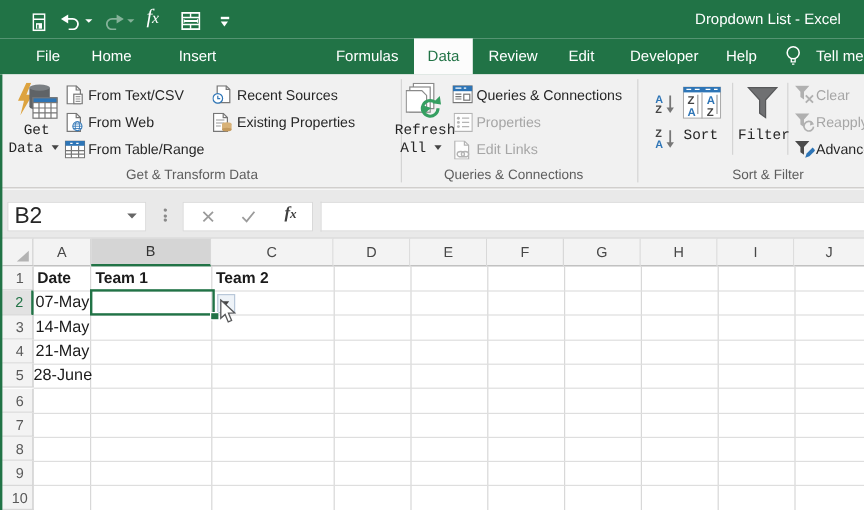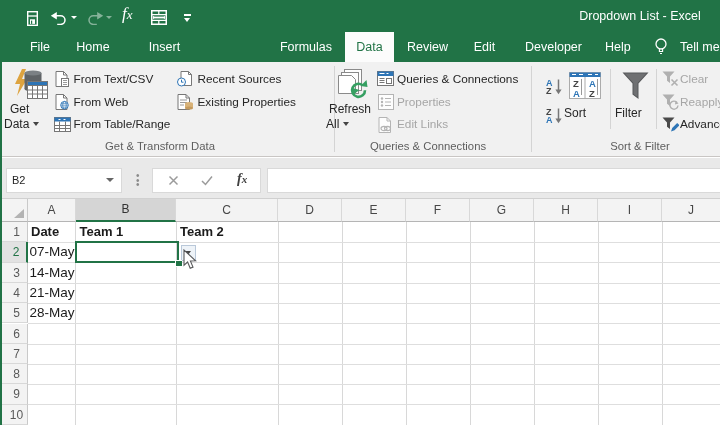--- a/index.html
+++ b/index.html
@@ -6,21 +6,21 @@
 .a{position:absolute;}
 .titlebar{left:0;top:0;width:720px;height:32px;background:#217346;}
 .tabrow{left:0;top:32px;width:720px;height:30px;background:#217346;}
 .tab{position:absolute;top:0;height:30px;line-height:30px;color:#fff;font-size:12.5px;text-align:center;white-space:nowrap;}
 .datatab{position:absolute;left:345px;top:0;width:49px;height:30px;background:#fcfcfc;color:#217346;font-size:12.5px;line-height:30px;text-align:center;}
 .ribbon{left:0;top:62px;width:720px;height:95px;background:#f1f1f1;border-bottom:1px solid #c9c6c4;}
 .glabel{position:absolute;font-size:11.3px;color:#5e5e5e;text-align:center;white-space:nowrap;}
 .ritem{position:absolute;font-size:11.8px;color:#262626;white-space:nowrap;}
 .rgray{color:#a6a6a6;}
 .sep{position:absolute;width:1px;background:#d4d4d4;}
-.bigtxt{position:absolute;font-size:12px;color:#262626;white-space:nowrap;}
+.bigtxt{position:absolute;font-size:12px;color:#262626;text-align:center;white-space:nowrap;font-family:Liberation Mono, monospace;}
 .fbar{left:0;top:158px;width:720px;height:41px;background:#e9e9e9;border-bottom:1px solid #d0d0d0;}
 .wbox{position:absolute;background:#fff;border:1px solid #d9d9d9;}
 .sheet{left:0;top:199px;width:720px;height:226px;background:#fff;}
 .colhdr{position:absolute;top:0;height:23px;background:#f3f3f3;border-right:1px solid #d8d8d8;border-bottom:1px solid #b5b5b5;color:#474747;font-size:12px;text-align:center;line-height:22px;}
 .rowhdr{position:absolute;left:2px;width:26px;background:#f3f3f3;border-right:1px solid #c9c9c9;border-bottom:1px solid #d8d8d8;color:#595959;font-size:12px;text-align:center;padding-left:4px;}
 .vline{position:absolute;width:1px;background:#d8d8d8;}
 .hline{position:absolute;height:1px;background:#dedede;}
 .cell{position:absolute;font-size:13.5px;color:#1b1b1b;white-space:nowrap;}
 </style></head><body>
 
@@ -193,21 +193,21 @@
 <svg class="a" style="left:662px;top:116.5px;" width="17" height="16" viewBox="0 0 17 16">
   <polygon points="0.5,0.5 12.5,0.5 8,5.5 8,12 5,9.8 5,5.5" fill="#4a4a4a"></polygon>
   <path d="M9,14.5 l1.2-3.5 l5-5 l2.3,2.3 l-5,5 z" fill="#2e75b6"></path>
 </svg>
 <div class="ritem" style="left:680px;top:117px;height:15px;line-height:15px;">Advanced</div>
 
 <div class="glabel" style="left:580px;top:140px;width:120px;">Sort &amp; Filter</div>
 
 <div class="a fbar">
   <div class="wbox" style="left:6px;top:10px;width:116px;height:25px;"></div>
-  <div class="a" style="left:12px;top:10px;height:25px;line-height:25px;font-size:11px;color:#262626;">B2</div>
+  <div class="a" style="left:12px;top:10px;height:25px;line-height:25px;font-size:19px;color:#262626;">B2</div>
   <div class="a" style="left:106px;top:20px;width:0;height:0;border-left:4px solid transparent;border-right:4px solid transparent;border-top:4.5px solid #666;"></div>
   <div class="a" style="left:136px;top:16px;width:3px;height:14px;color:#8a8a8a;font-size:10px;line-height:4.6px;">•<br>•<br>•</div>
   <div class="wbox" style="left:152px;top:10px;width:109px;height:25px;"></div>
   <div class="wbox" style="left:267px;top:10px;width:453px;height:25px;border-right:none;"></div>
   <svg class="a" style="left:168px;top:17px;" width="11" height="11" viewBox="0 0 11 11">
     <path d="M1.5,1.5 l8,8 M9.5,1.5 l-8,8" stroke="#9b9b9b" stroke-width="1.5" fill="none"></path>
   </svg>
   <svg class="a" style="left:201px;top:17px;" width="12" height="11" viewBox="0 0 12 11">
     <path d="M1,6 l3.5,3.5 L11,1.5" stroke="#9b9b9b" stroke-width="1.5" fill="none"></path>
   </svg>
@@ -294,21 +294,21 @@
   <div class="hline" style="left:28px;top:164.8px;width:692px;"></div>
   <div class="hline" style="left:28px;top:185.1px;width:692px;"></div>
   <div class="hline" style="left:28px;top:205.4px;width:692px;"></div>
 
   <div class="cell" style="left:31px;top:23px;height:20px;line-height:20px;font-weight:bold;font-size:13px;">Date</div>
   <div class="cell" style="left:79.5px;top:23px;height:20px;line-height:20px;font-weight:bold;font-size:13px;">Team 1</div>
   <div class="cell" style="left:180px;top:23px;height:20px;line-height:20px;font-weight:bold;font-size:13px;">Team 2</div>
   <div class="cell" style="left:28px;top:43.3px;width:46.5px;height:20.3px;line-height:20.3px;text-align:right;">07-May</div>
   <div class="cell" style="left:28px;top:63.6px;width:46.5px;height:20.3px;line-height:20.3px;text-align:right;">14-May</div>
   <div class="cell" style="left:28px;top:83.9px;width:46.5px;height:20.3px;line-height:20.3px;text-align:right;">21-May</div>
-  <div class="cell" style="left:28px;top:104.2px;width:46.5px;height:20.3px;line-height:20.3px;text-align:right;">28-May</div>
+  <div class="cell" style="left:28px;top:104.2px;width:46.5px;height:20.3px;line-height:20.3px;text-align:right;">28-June</div>
 
   <div class="a" style="left:180.5px;top:46px;width:15.5px;height:15.5px;background:#eef3f8;border:1px solid #b9c8d9;"></div>
   <div class="a" style="left:184.5px;top:52px;width:0;height:0;border-left:3.5px solid transparent;border-right:3.5px solid transparent;border-top:4.5px solid #444;"></div>
 
   <div class="a" style="left:75.4px;top:42.2px;width:103.8px;height:21.9px;border:2.2px solid #217346;"></div>
   <div class="a" style="left:175.2px;top:60.6px;width:7px;height:7px;background:#fff;"></div>
   <div class="a" style="left:176.4px;top:61.8px;width:5.2px;height:5.2px;background:#217346;"></div>
 
   <svg class="a" style="left:182.5px;top:49.5px;" width="14" height="21" viewBox="0 0 14 21">
     <path d="M1,1 L1,16.2 L4.6,13 L7.2,19.3 L10,18.1 L7.4,12 L12.6,11.8 Z" fill="#fff" stroke="#58595b" stroke-width="1.1"></path>

